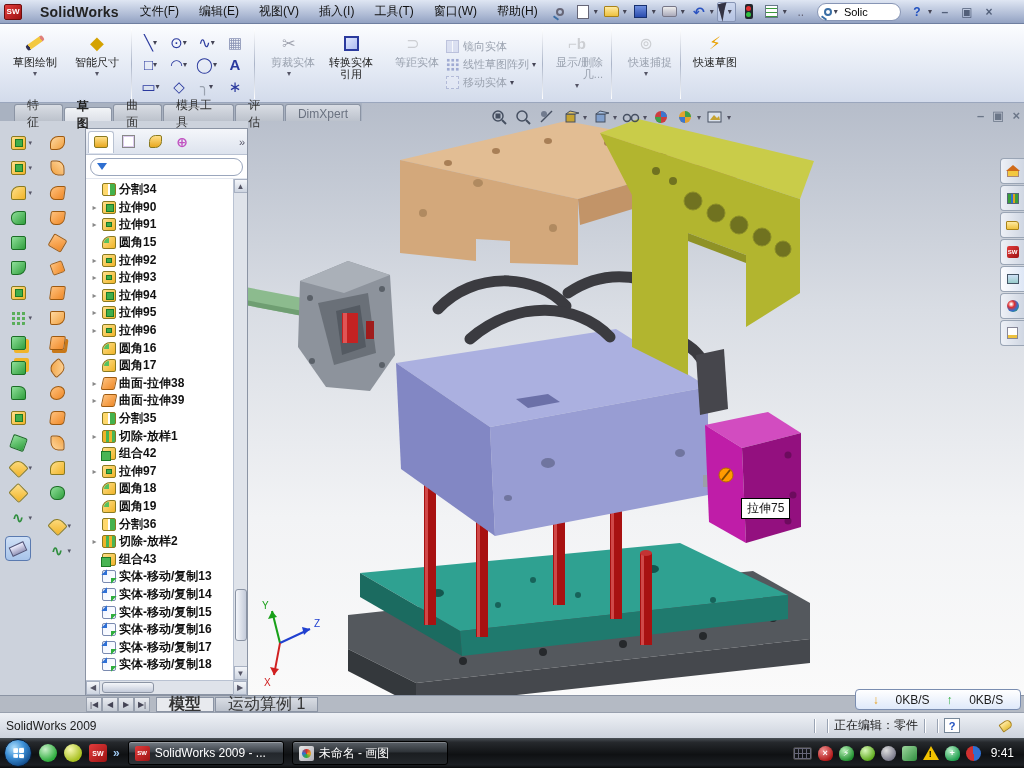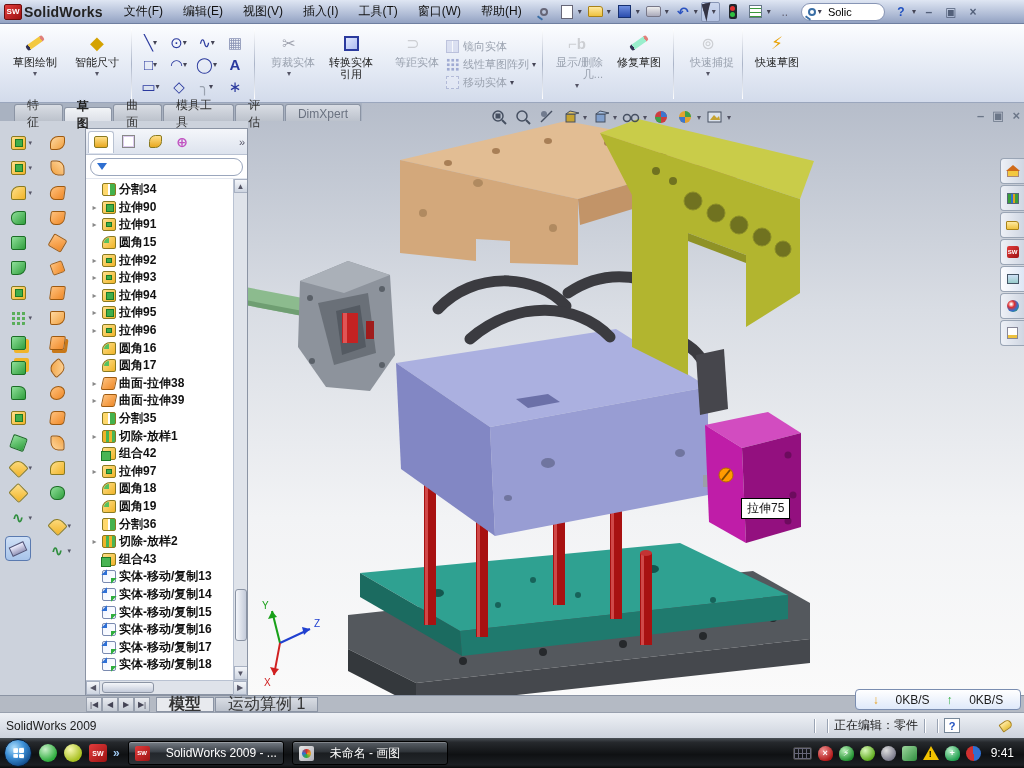--- a/index.html
+++ b/index.html
@@ -9,21 +9,21 @@
     background:#ccd2dc;}
   .abs{position:absolute;}
   .row{display:flex;align-items:center;}
 
   
   #titlebar{left:0;top:0;width:1024px;height:24px;
     background:linear-gradient(#dfe6f3,#aab7d2 70%,#93a2c2);border-bottom:1px solid #6f7fa0;
     display:flex;align-items:center;gap:2px;padding:0 4px;}
   .swlogo{width:18px;height:16px;background:linear-gradient(135deg,#e23c3c,#9e1212);border:1px solid #6d0d0d;
     border-radius:2px;color:#fff;font-size:8px;font-weight:bold;display:flex;align-items:center;justify-content:center;}
-  .apptitle{font-size:14px;font-weight:bold;color:#222;letter-spacing:.2px;margin:0 10px 0 0;}
+  .apptitle{font-size:14px;font-weight:bold;color:#222;letter-spacing:.2px;margin:0 10px 0 16px;}
   .menuitem{padding:2px 9px;color:#111;cursor:default;}
   .tbico{width:20px;height:18px;display:flex;align-items:center;justify-content:center;position:relative;margin-left:1px;}
   .dd{font-size:8px;color:#445;margin:0 1px 0 -1px;}
   .ic-new{width:12px;height:14px;background:#fff;border:1px solid #667;}
   .ic-open{width:15px;height:11px;background:linear-gradient(#ffe9a0,#eec23f);border:1px solid #a98218;border-radius:1px 3px 1px 1px;}
   .ic-save{width:13px;height:13px;background:linear-gradient(#6f8fe0,#2b4dae);border:1px solid #17306f;}
   .ic-print{width:15px;height:11px;background:linear-gradient(#eee,#aab);border:1px solid #778;border-radius:2px;}
   .ic-undo{color:#2a52c0;font-weight:bold;font-size:14px;line-height:1;}
   .ic-cursor{width:0;height:0;border-left:5px solid #334;border-right:4px solid transparent;border-bottom:11px solid transparent;border-top:7px solid #334;transform:rotate(-15deg);}
   .ic-traffic{width:8px;height:15px;background:#20262c;border-radius:2px;display:flex;flex-direction:column;align-items:center;justify-content:space-evenly;}
@@ -153,21 +153,21 @@
   
   #taskbar{left:0;top:738px;width:1024px;height:30px;background:linear-gradient(180deg,#4a5056 0%,#26292d 14%,#0f1113 55%,#1c1f23 90%,#090a0b 100%);display:flex;align-items:center;z-index:9;}
   #startorb{width:28px;height:28px;border-radius:50%;margin-left:4px;background:radial-gradient(circle at 35% 30%,#9fd4f7 5%,#3c8fd6 40%,#15508f 75%,#0a2a55 100%);border:1px solid #0a1a30;display:flex;align-items:center;justify-content:center;}
   .flag{width:11px;height:10px;display:grid;grid-template-columns:1fr 1fr;grid-template-rows:1fr 1fr;gap:1px;transform:perspective(40px) rotateY(-14deg);}
   .flag i{background:#fff;border-radius:1px;}
   .qlico{width:18px;height:18px;border-radius:3px;margin-left:7px;display:flex;align-items:center;justify-content:center;}
   .ql-green{border-radius:50%;background:radial-gradient(circle at 35% 30%,#c8f0c8,#2fae3e 70%);}
   .ql-orb{border-radius:50%;background:radial-gradient(circle at 35% 30%,#f8f8b0,#a8c020 70%);}
   .ql-sw{background:linear-gradient(135deg,#e23c3c,#9e1212);color:#fff;font-size:7px;font-weight:bold;}
   .chev{color:#9ec7ef;font-weight:bold;font-size:12px;margin-left:6px;}
-  .taskbtn{height:24px;width:156px;margin-left:8px;border-radius:3px;border:1px solid #000;box-shadow:inset 0 1px 0 rgba(255,255,255,.25);display:flex;align-items:center;gap:16px;padding:0 6px;color:#fff;font-size:12px;white-space:nowrap;overflow:hidden;}
+  .taskbtn{height:24px;width:156px;margin-left:8px;border-radius:3px;border:1px solid #000;box-shadow:inset 0 1px 0 rgba(255,255,255,.25);display:flex;align-items:center;gap:5px;padding:0 6px;color:#fff;font-size:12px;white-space:nowrap;overflow:hidden;}
   .taskbtn.active{background:linear-gradient(180deg,#777e86 0%,#3a4047 45%,#23272c 50%,#2e3338 100%);}
   .taskbtn.idle{background:linear-gradient(180deg,#5a6067 0%,#2e3338 45%,#1a1d20 50%,#24282c 100%);}
   .tb-sw{width:15px;height:15px;flex:none;background:linear-gradient(135deg,#e23c3c,#9e1212);color:#fff;font-size:6px;font-weight:bold;display:flex;align-items:center;justify-content:center;border-radius:2px;}
   .tb-paint{width:15px;height:15px;flex:none;background:linear-gradient(135deg,#e8e8e8,#b0b0b8);border-radius:2px;position:relative;}
   .tb-paint::after{content:"";position:absolute;left:3px;top:3px;width:9px;height:9px;background:conic-gradient(#d03030,#e8a020,#2fae3e,#2f6fd0,#d03030);border-radius:50%;}
   #tray{margin-left:auto;display:flex;align-items:center;gap:6px;padding-right:10px;}
   .kb{width:19px;height:13px;background:linear-gradient(#eee,#99a);border:1px solid #444;border-radius:2px;background-image:linear-gradient(90deg,#667 1px,transparent 1px),linear-gradient(#667 1px,transparent 1px);background-size:4px 5px;}
   .trico{width:15px;height:15px;border-radius:3px;display:flex;align-items:center;justify-content:center;font-size:9px;font-weight:bold;color:#fff;}
   .tr1{background:radial-gradient(circle at 35% 30%,#f09090,#b01818 75%);border-radius:50% 50% 6px 6px;}
   .tr2{background:radial-gradient(circle at 35% 30%,#b8f0b8,#1f8e2e 75%);border-radius:50% 50% 6px 6px;}
@@ -337,26 +337,20 @@
           <span class="sic movebox"></span>
           <span>移动实体</span>
           <span class="dd">▾</span>
         </span>
     </div>
     <div class="vsep"></div>
     <div class="rbtn dis">
       <span class="ricon" style="color:#9aa2af;font-size:15px;font-weight:bold;">⌐b</span>
       <span class="rlabel">显示/删除几...</span>
         <span class="rdd">▾</span>
-    </div>
-    <div class="rbtn">
-      <span class="ricon">
-          <span class="pencil" style="background:linear-gradient(90deg,#335,#335 15%,#9ec 15%,#9ec 85%,#e0807a 85%);"></span>
-        </span>
-      <span class="rlabel">修复草图</span>
     </div>
     <div class="vsep"></div>
     <div class="rbtn dis">
       <span class="ricon" style="color:#9aa2af;font-size:16px;">⊚</span>
       <span class="rlabel">快速捕捉</span>
         <span class="rdd">▾</span>
     </div>
     <div class="vsep"></div>
     <div class="rbtn">
       <span class="ricon" style="color:#e8a000;font-size:17px;font-weight:bold;">⚡</span>

